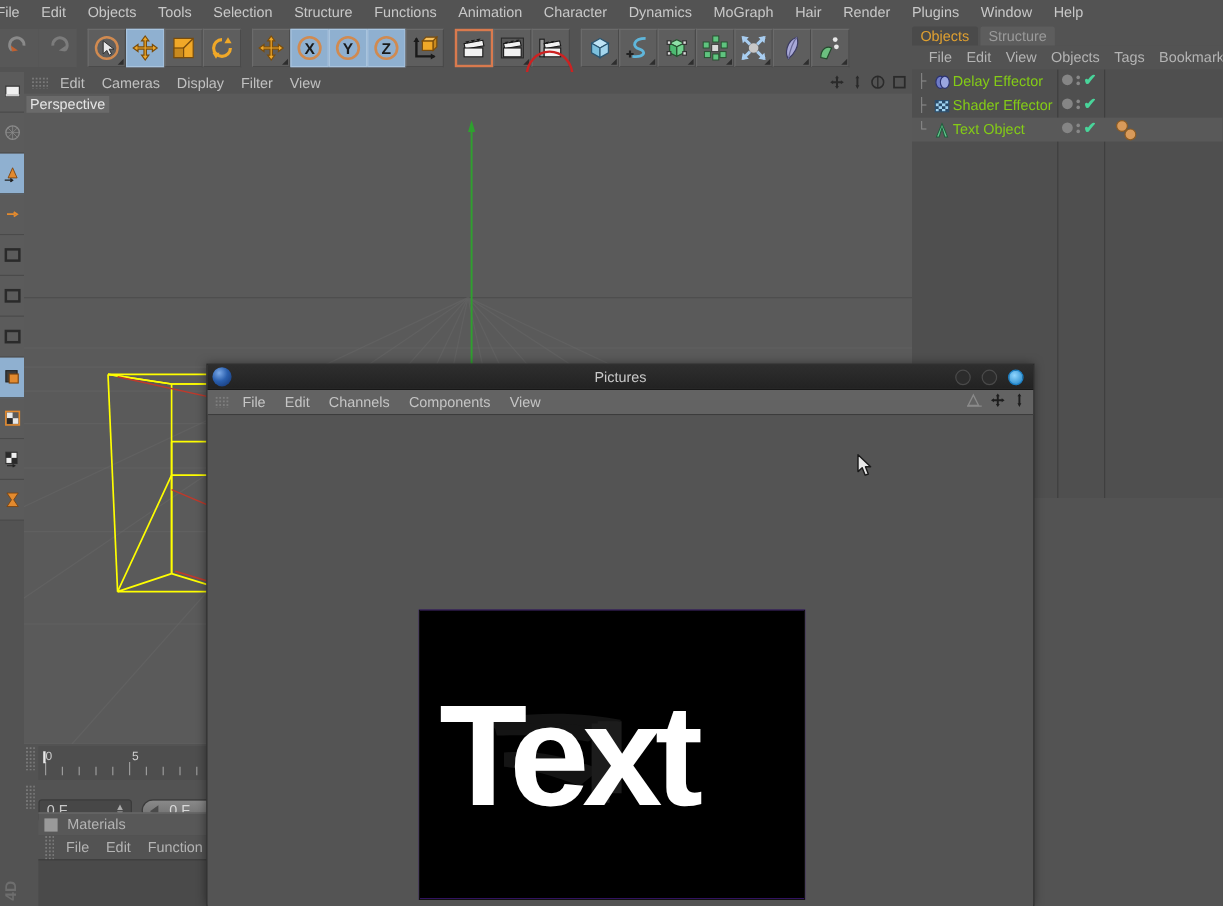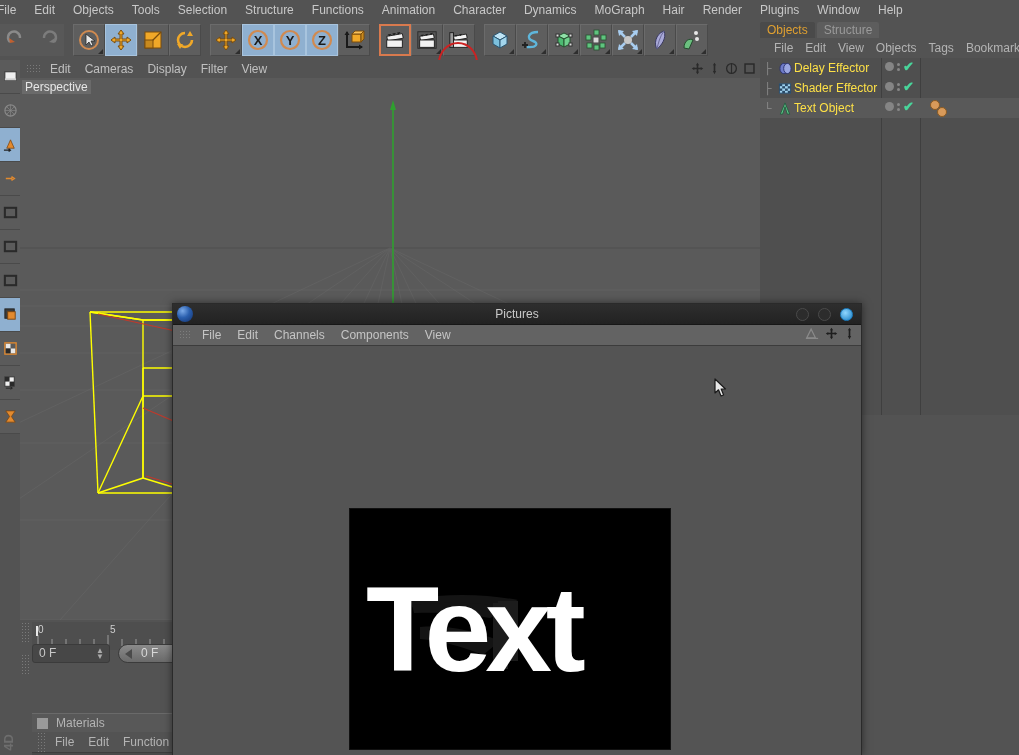--- a/index.html
+++ b/index.html
@@ -113,42 +113,41 @@
   .tlwrap { position:absolute; left:20px; top:620px; width:152px; height:135px; background:#535353; }
   .tlruler {
     position:absolute; left:12px; top:2px; width:140px; height:28px;
     background:#4e4e4e;
   }
   .grip2 {
     position:absolute; left:1px; top:4px; width:8px; height:20px;
     background-image: radial-gradient(#8a8a8a 40%, transparent 41%);
     background-size:3px 3px; opacity:.7;
   }
-  .tlfields { position:absolute; left:12px; top:24px; width:140px; height:20px; }
+  .tlfields { position:absolute; left:12px; top:46px; width:140px; height:20px; }
   .numfield {
     position:absolute; left:0; top:0; width:78px; height:19px;
     background:#474747; border:1px solid #3b3b3b; border-radius:3px;
     color:#c8c8c8; font-size:12px; line-height:17px; padding-left:6px;
     box-sizing:border-box;
   }
   .numfield .spin { position:absolute; right:5px; top:3px; font-size:8px; color:#aaa; line-height:6px;}
   .pillfield {
     position:absolute; left:86px; top:0; width:76px; height:19px;
     background: linear-gradient(#8a8a8a, #6a6a6a);
     border:1px solid #3b3b3b; border-radius:10px;
     color:#d8d8d8; font-size:12px; line-height:17px; padding-left:22px;
     box-sizing:border-box;
   }
   .pillfield .arr { position:absolute; left:6px; top:4px; width:0;height:0;
     border-style:solid;border-width:5px 7px 5px 0;border-color:transparent #4a4a4a transparent transparent;}
   .matpanel { position:absolute; left:12px; top:57px; width:152px; height:98px; }
   .mathdr {
     height:18px; background:#585858; display:flex; align-items:center;
     border-top:1px solid #6a6a6a;
-    margin-top:36px;
   }
   .matsq { width:11px;height:11px;background:#9a9a9a; margin:0 8px 0 5px; }
   .matmenu { height:20px; background:#535353; display:flex; align-items:center; }
   .matmenu .mi { padding:0 7px; font-size:12px;}
   .matbody { height:58px; background:#4a4a4a; border-top:1px solid #3d3d3d;}
 
   
   .objpanel { position:absolute; left:760px; top:20px; width:259px; height:395px; background:#535353; }
   .objtabs { height:18px; display:flex; align-items:flex-end; padding-left:0px; }
   .objtab {
@@ -160,21 +159,21 @@
   .objmenu { height:20px; background:#535353; display:flex; align-items:center; overflow:hidden;}
   .objmenu .grip { width:12px;height:10px;margin:0 3px 0 5px;
     background-image: radial-gradient(#8a8a8a 40%, transparent 41%);
     background-size:3px 3px; opacity:.7;}
   .objmenu .mi { padding:0 6px; font-size:12px; white-space:nowrap;}
   .objlist { position:absolute; left:0; top:38px; width:259px; height:357px; background:#4f4f4f; }
   .objrow { position:relative; height:20px; display:flex; align-items:center; }
   .objrow.sel { background:#595959; }
   .treeglyph { width:16px; color:#8e8e8e; font-size:11px; text-align:center; }
   .objicon { width:18px; display:flex; align-items:center; justify-content:center;}
-  .objname { font-size:12px; color:#fde047; }
+  .objname { font-size:12px; color:#84cc16; }
   .objcolsep { position:absolute; top:0; width:1px; height:357px; background:#3f3f3f; }
   .objdots { position:absolute; left:125px; top:4px; display:flex; align-items:center; gap:3px;}
   .dotgray { width:9px;height:9px;border-radius:50%;background:#858585;}
   .dot2 { display:flex;flex-direction:column;gap:2px;}
   .dot2 i{width:3px;height:3px;border-radius:50%;background:#888;display:block;}
   .check { color:#49d49a; font-size:13px; font-weight:bold; line-height:9px;}
   .tagdots { position:absolute; left:168px; top:2px; }
 
   
   .attrpanel {

